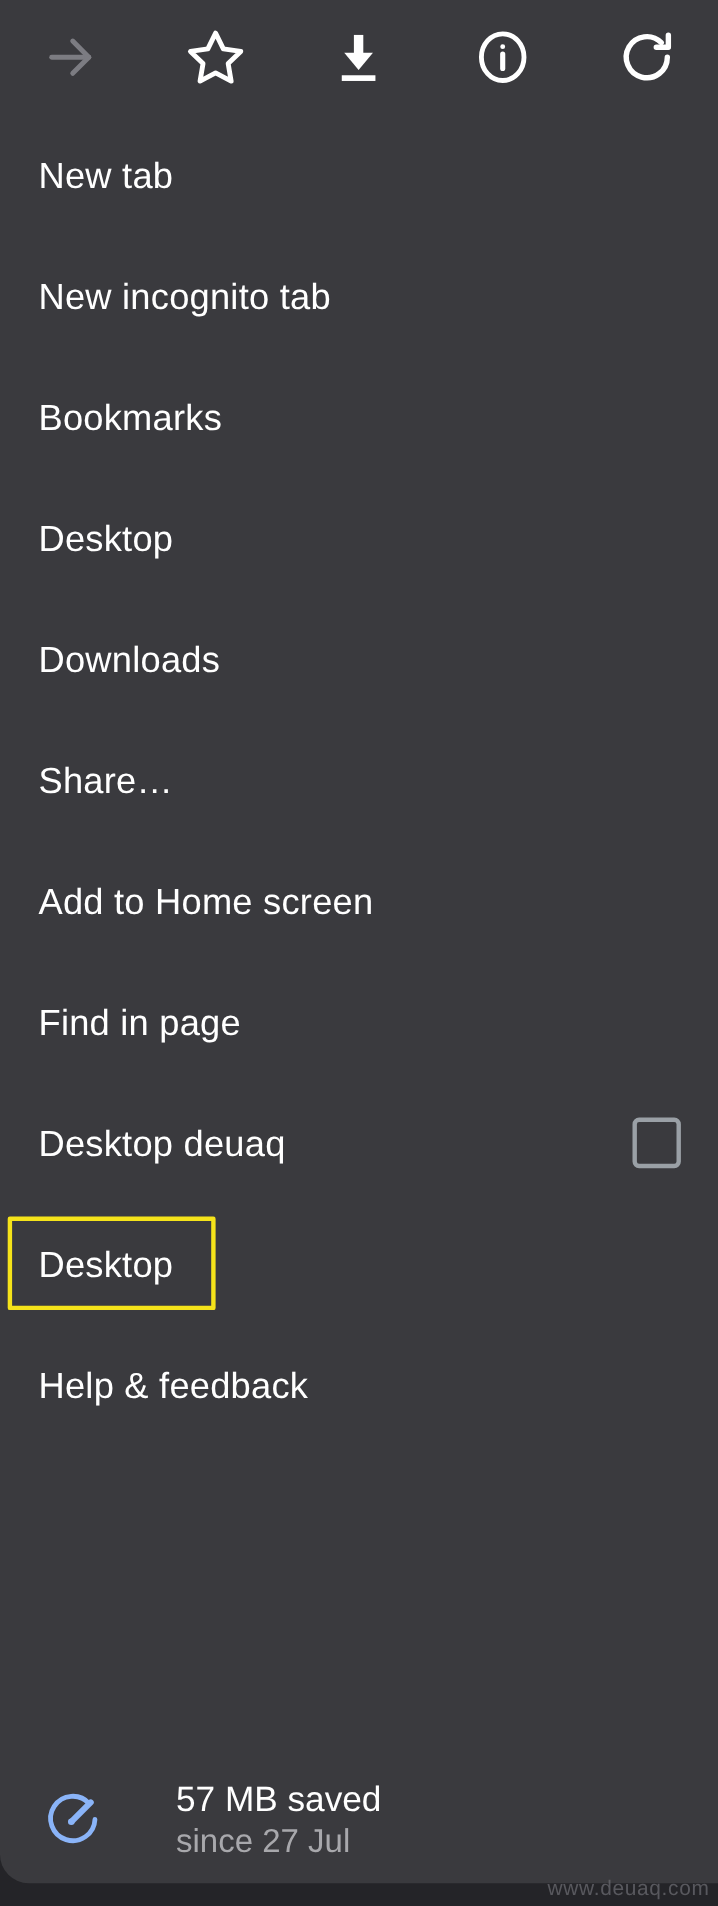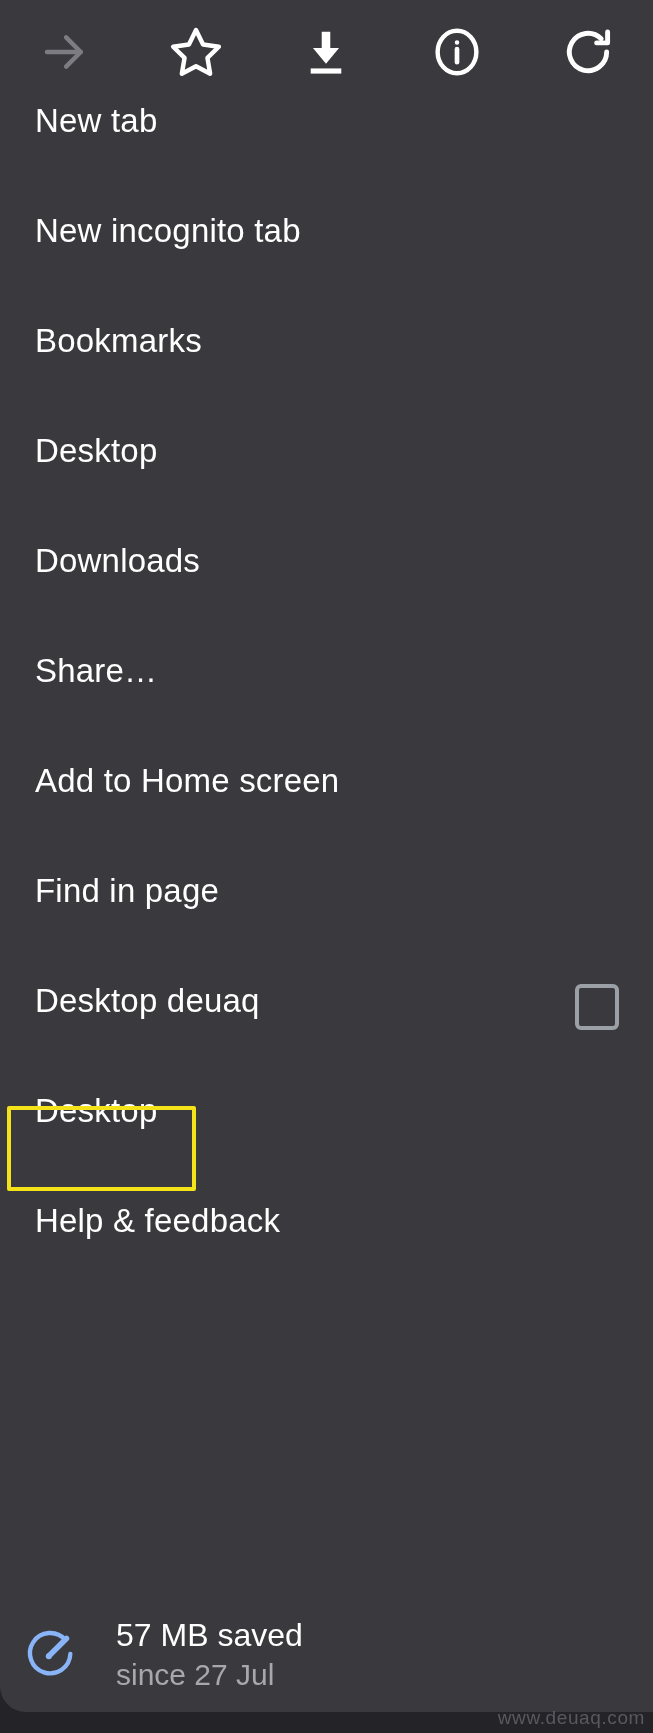--- a/index.html
+++ b/index.html
@@ -54,20 +54,21 @@
   #menu-list {
     position: absolute;
     left: 0;
     top: 104px;
     width: 653px;
   }
   .menu-row {
     position: relative;
     height: 110px;
     display: flex;
+    align-items: center;
     padding-left: 35px;
     padding-right: 34px;
     cursor: pointer;
   }
   .menu-label {
     color: #ffffff;
     font-size: 33px;
     line-height: 1;
     letter-spacing: 0.2px;
     white-space: nowrap;
@@ -98,22 +99,23 @@
 
   
   #data-saver {
     position: absolute;
     left: 0;
     top: 1596px;
     width: 653px;
     height: 116px;
     display: flex;
     align-items: center;
-    padding-left: 22px;
+    padding-left: 38px;
     cursor: pointer;
+    gap: 28px;
   }
   #gauge-icon {
     width: 58px;
     height: 58px;
     flex: 0 0 auto;
     margin-right: 36px;
   }
   #ds-text { display: flex; flex-direction: column; justify-content: center; }
   #ds-primary {
     color: #ffffff;

